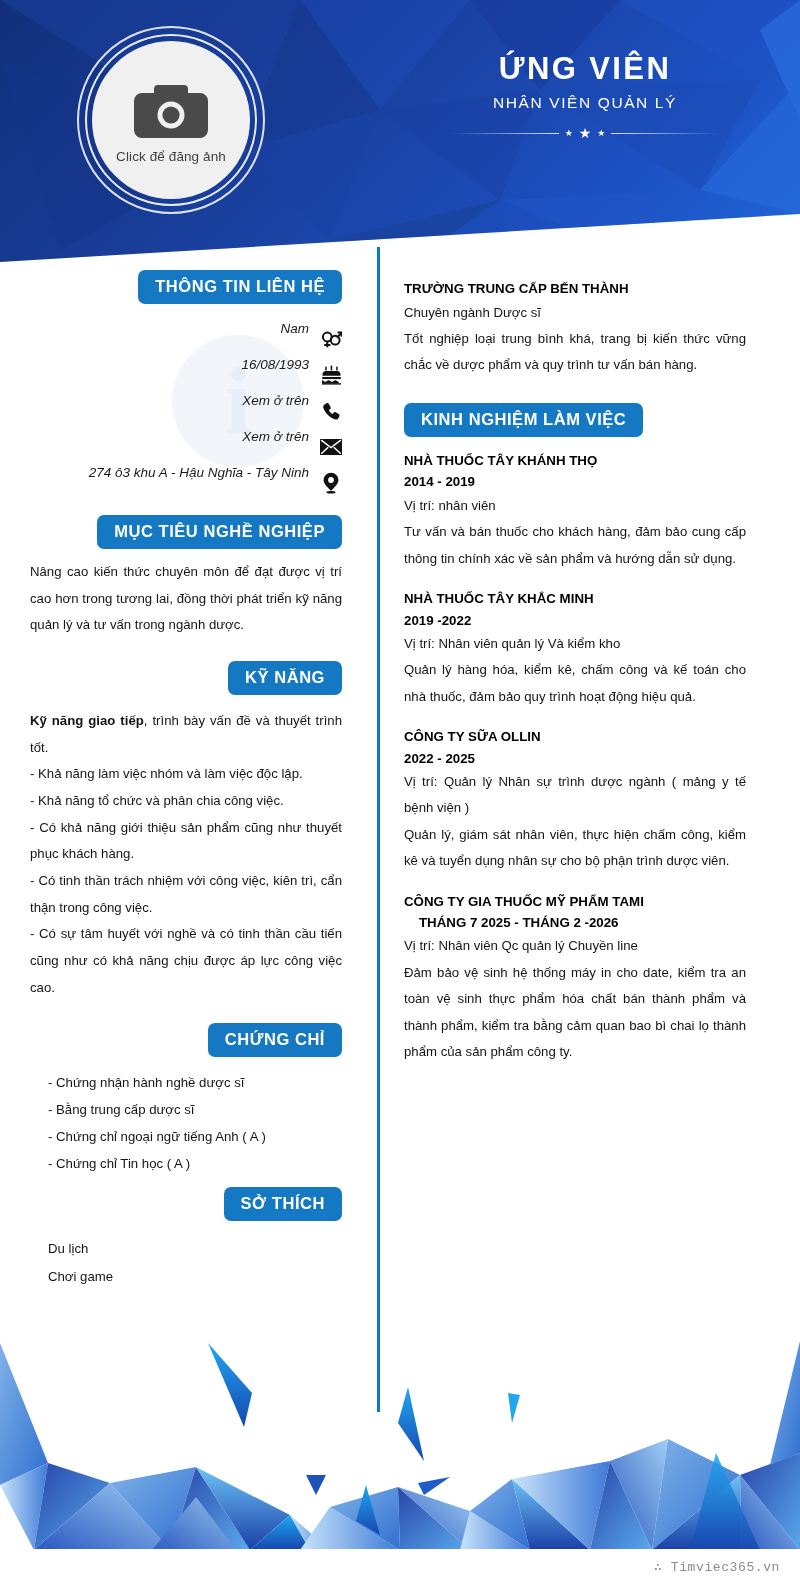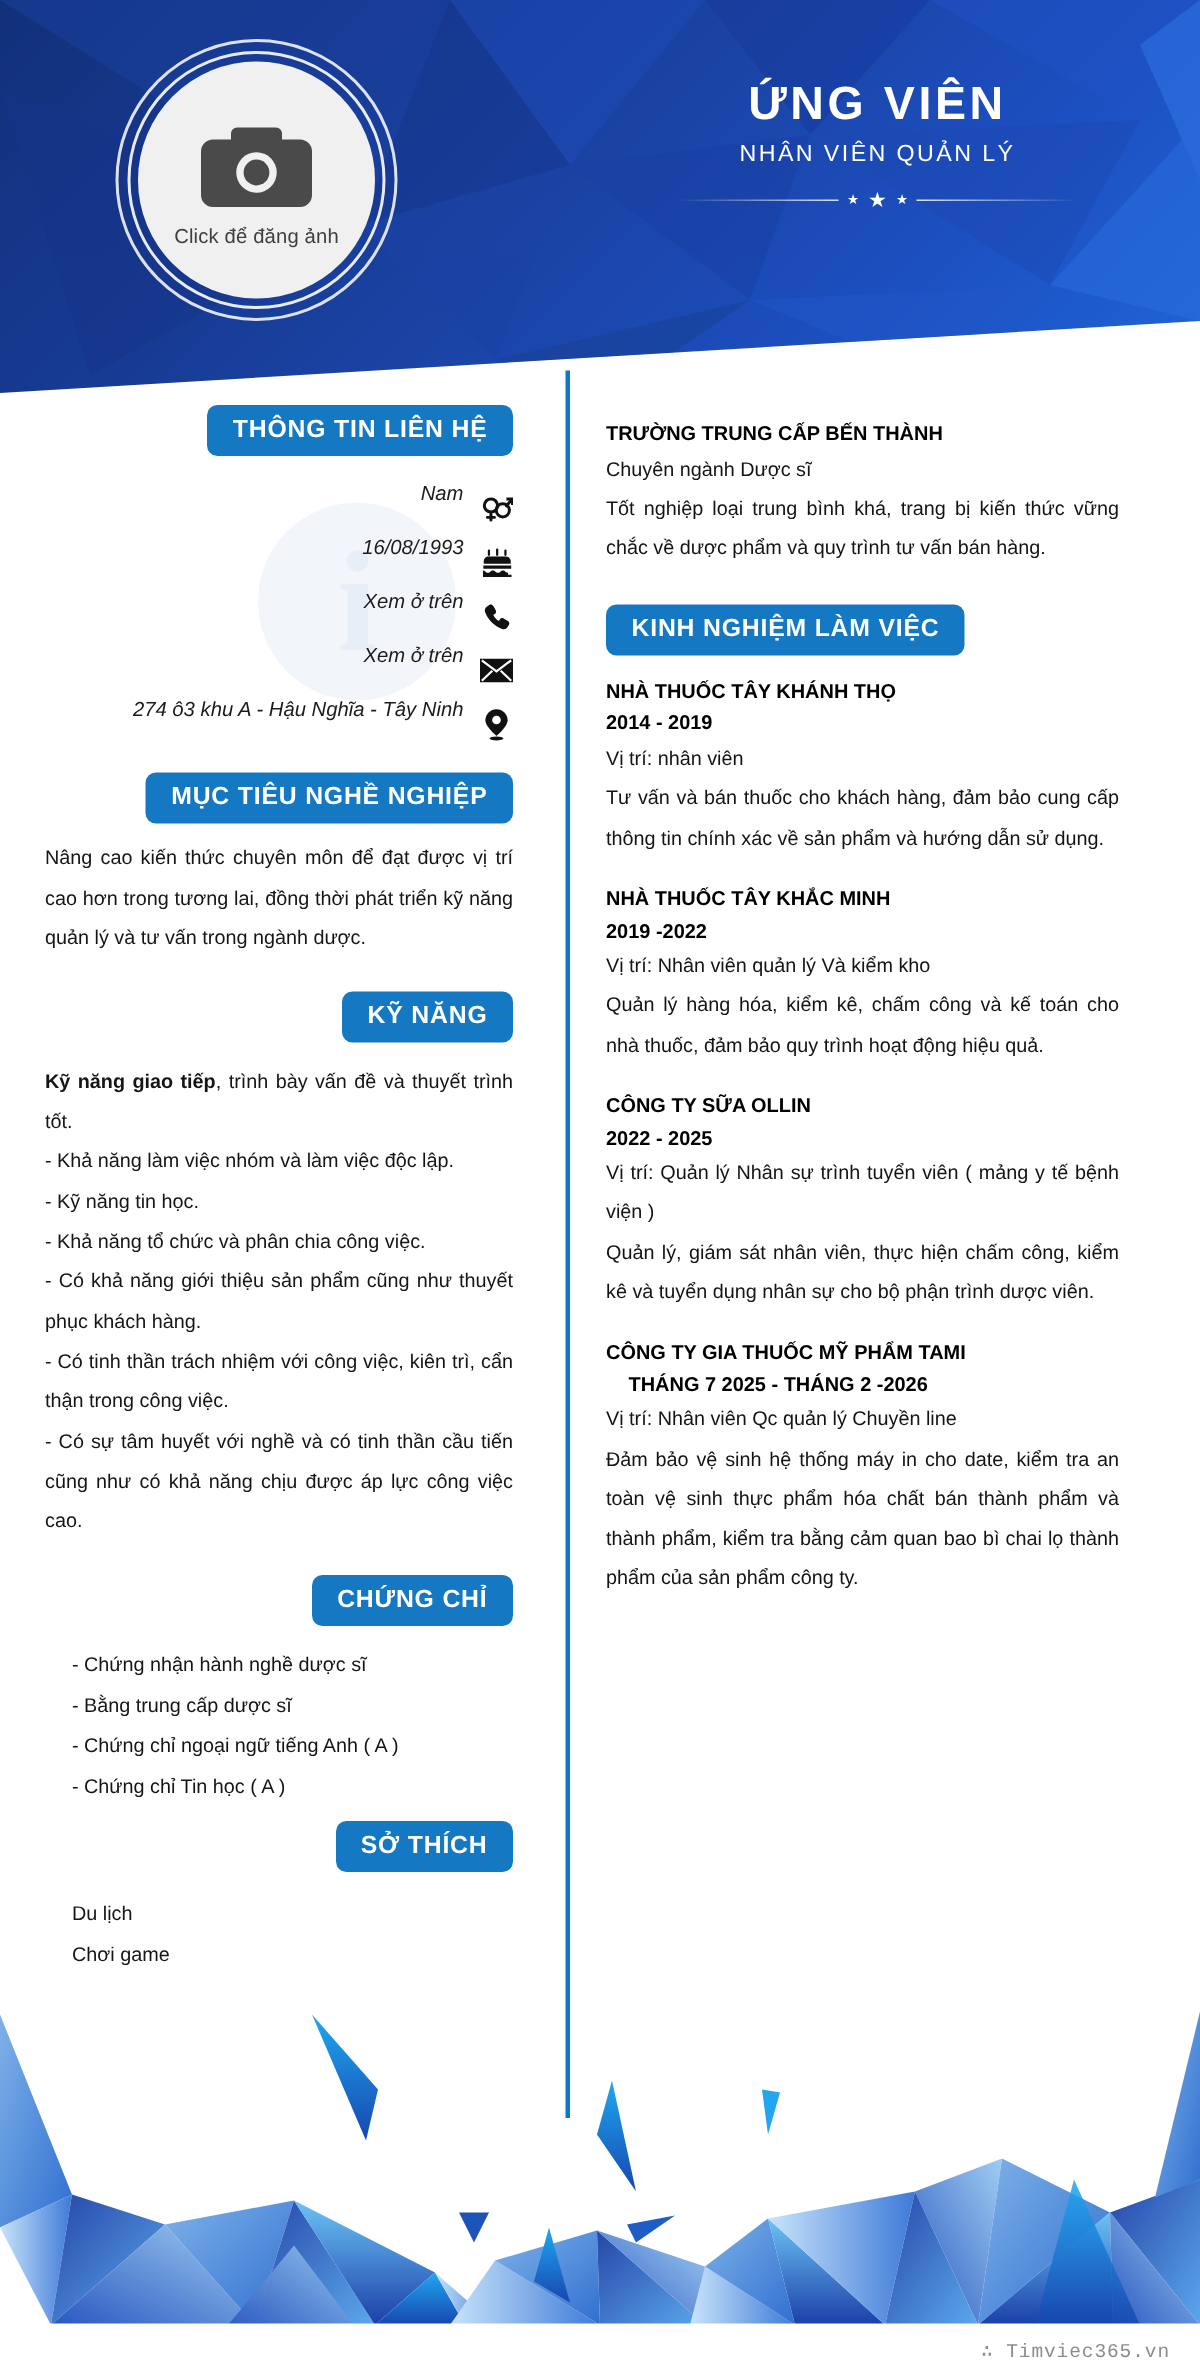--- a/index.html
+++ b/index.html
@@ -278,21 +278,20 @@
 
     <div class="sec" style="margin-top:22px;">
       <div class="pill-row-right">
         <span class="pill">KỸ NĂNG</span>
       </div>
       <div class="body-text" style="padding-top:13px;">
         <p class="bulletline">
           <b>Kỹ năng giao tiếp</b><span>, trình bày vấn đề và thuyết trình tốt.</span>
         </p>
         <p class="bulletline">- Khả năng làm việc nhóm và làm việc độc lập.</p>
-        <p class="bulletline">- Kỹ năng tin học.</p>
         <p class="bulletline">- Khả năng tổ chức và phân chia công việc.</p>
         <p class="bulletline">- Có khả năng giới thiệu sản phẩm cũng như thuyết phục khách hàng.</p>
         <p class="bulletline">- Có tinh thần trách nhiệm với công việc, kiên trì, cẩn thận trong công việc.</p>
         <p class="bulletline">- Có sự tâm huyết với nghề và có tinh thần cầu tiến cũng như có khả năng chịu được áp lực công việc cao.</p>
       </div>
     </div>
 
     <div class="sec" style="margin-top:22px;">
       <div class="pill-row-right">
         <span class="pill">CHỨNG CHỈ</span>
@@ -342,21 +341,21 @@
         <div class="r-entry">
           <div class="r-title">NHÀ THUỐC TÂY KHẮC MINH</div>
           <div class="r-date">2019 -2022</div>
           <div class="r-line">Vị trí: Nhân viên quản lý Và kiểm kho</div>
           <div class="r-para">Quản lý hàng hóa, kiểm kê, chấm công và kế toán cho nhà thuốc, đảm bảo quy trình hoạt động hiệu quả.</div>
         </div>
 
         <div class="r-entry">
           <div class="r-title">CÔNG TY SỮA OLLIN</div>
           <div class="r-date">2022 - 2025</div>
-          <div class="r-para">Vị trí: Quản lý Nhân sự trình tuyển viên ( mảng y tế bệnh viện )</div>
+          <div class="r-para">Vị trí: Quản lý Nhân sự trình dược ngành ( mảng y tế bệnh viện )</div>
           <div class="r-para">Quản lý, giám sát nhân viên, thực hiện chấm công, kiểm kê và tuyển dụng nhân sự cho bộ phận trình dược viên.</div>
         </div>
 
         <div class="r-entry">
           <div class="r-title">CÔNG TY GIA THUỐC MỸ PHẨM TAMI</div>
           <div class="r-date indented">THÁNG 7 2025 - THÁNG 2 -2026</div>
           <div class="r-line">Vị trí: Nhân viên Qc quản lý Chuyền line</div>
           <div class="r-para">Đảm bảo vệ sinh hệ thống máy in cho date, kiểm tra an toàn vệ sinh thực phẩm hóa chất bán thành phẩm và thành phẩm, kiểm tra bằng cảm quan bao bì chai lọ thành phẩm của sản phẩm công ty.</div>
         </div>
 

